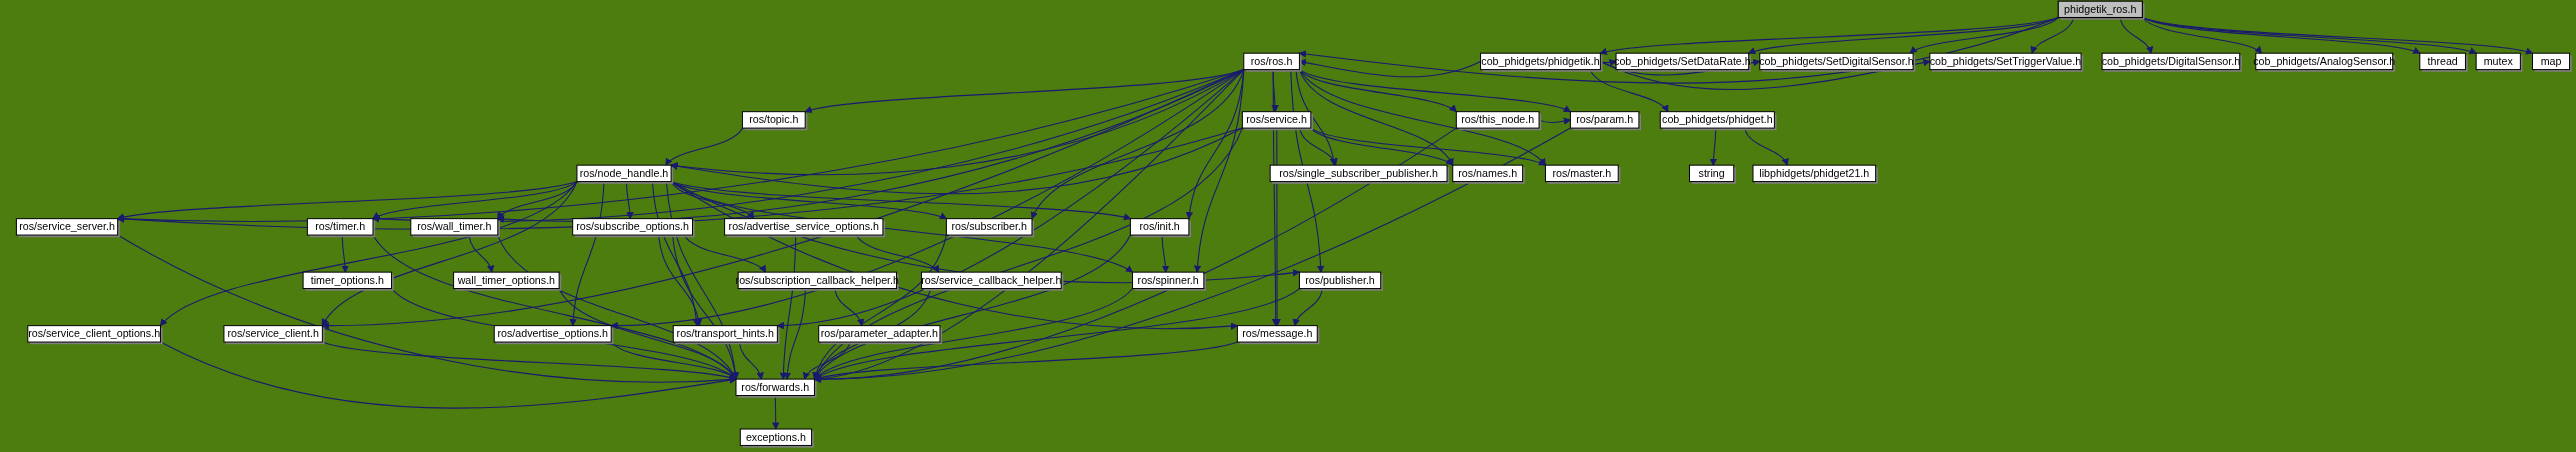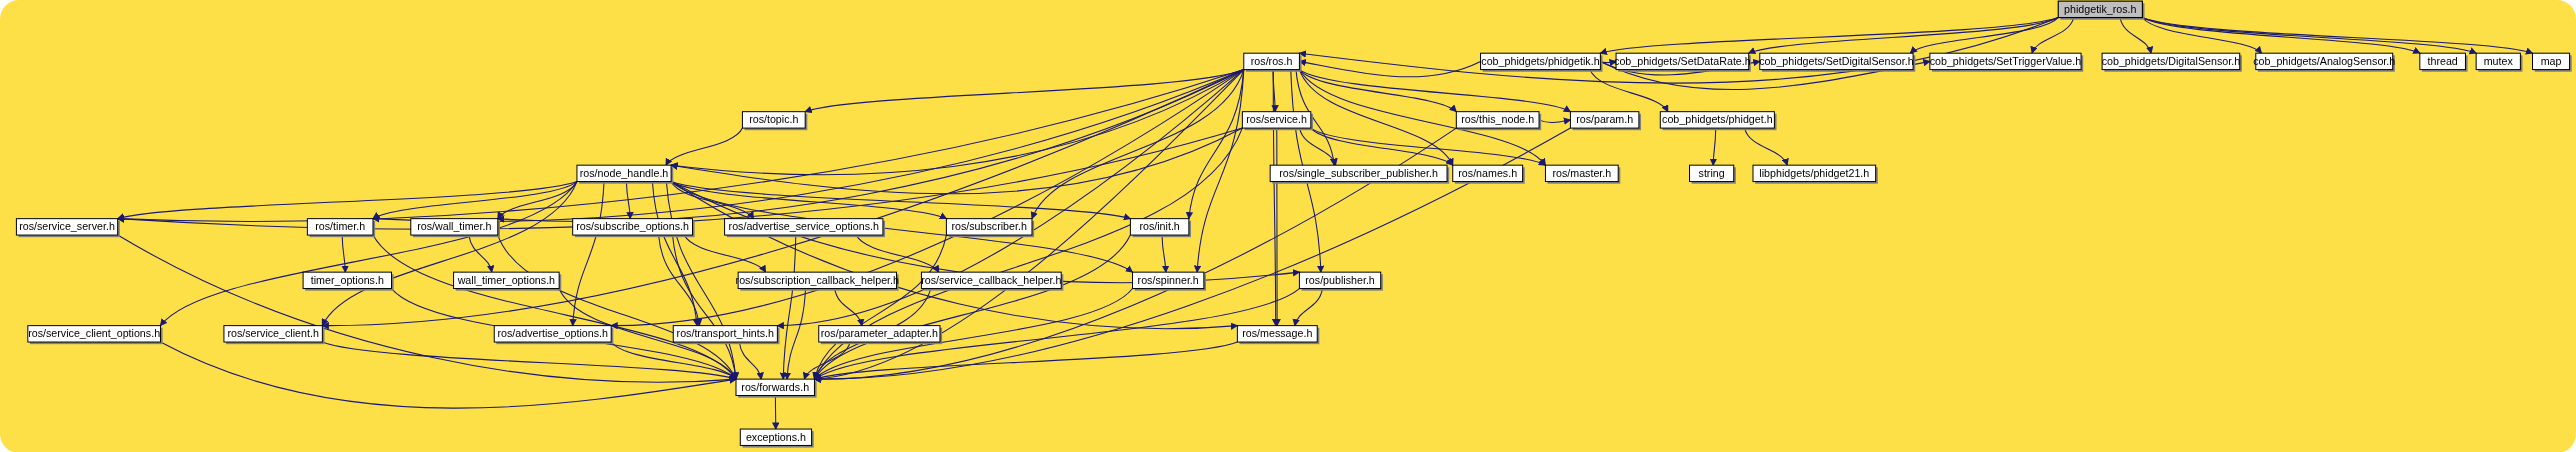--- a/index.html
+++ b/index.html
@@ -1,17 +1,17 @@
 <!DOCTYPE html>
 <html style="font-size:11.4px"><head>
 <meta charset="utf-8">
 <style>
   html,body{margin:0;padding:0;background:#ffffff;}
   body{font-family:"Liberation Sans","DejaVu Sans",sans-serif;}
-  #graph-wrap{position:relative;width:2576px;height:453px;background:#fde047;overflow:hidden;border-radius:19px;}
+  #graph-wrap{position:relative;width:2576px;height:453px;background:#4d7c0f;overflow:hidden;}
   svg#graph{display:block;width:2576px;height:453px;}
   .node-box{fill:#ffffff;stroke:#000000;stroke-width:1.4;}
   .node-box.root{fill:#bfbfbf;stroke:#000000;stroke-width:1.6;}
   .node-label{font-family:"Liberation Sans","DejaVu Sans",sans-serif;font-size:15px;fill:#000000;dominant-baseline:middle;text-anchor:middle;}
   .edge{fill:none;stroke:#191970;stroke-width:1.5;}
   .shadow{fill:#808080;}
 </style>
 </head>
 <body>
 

